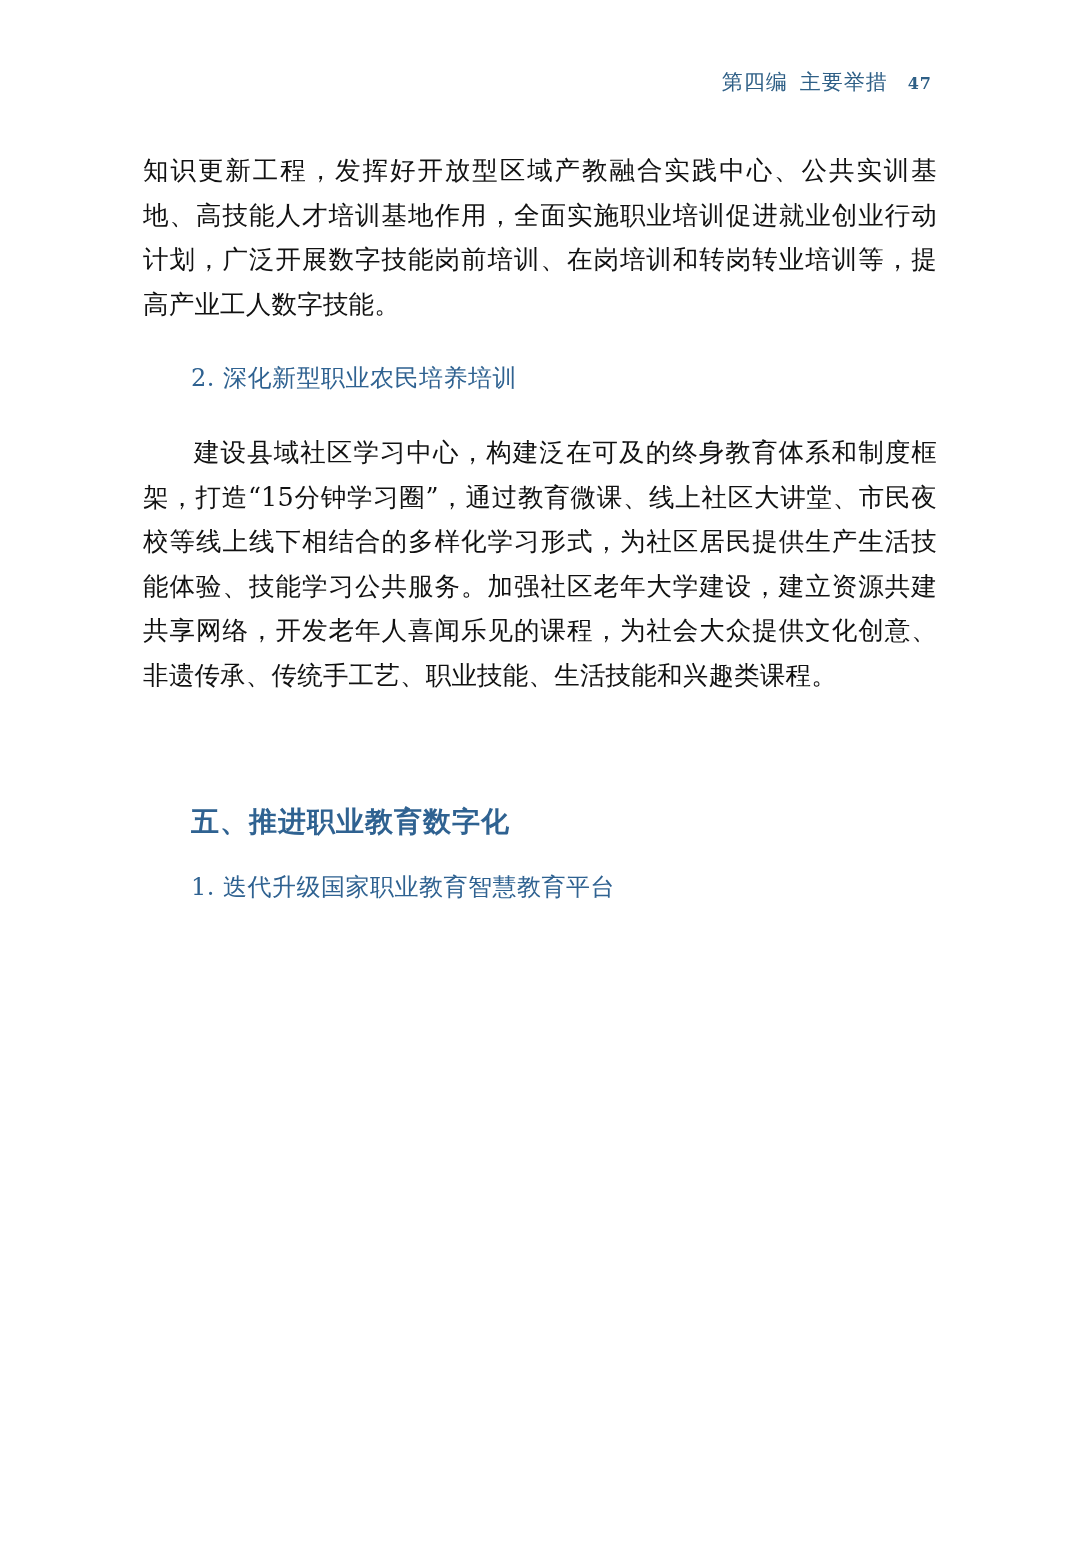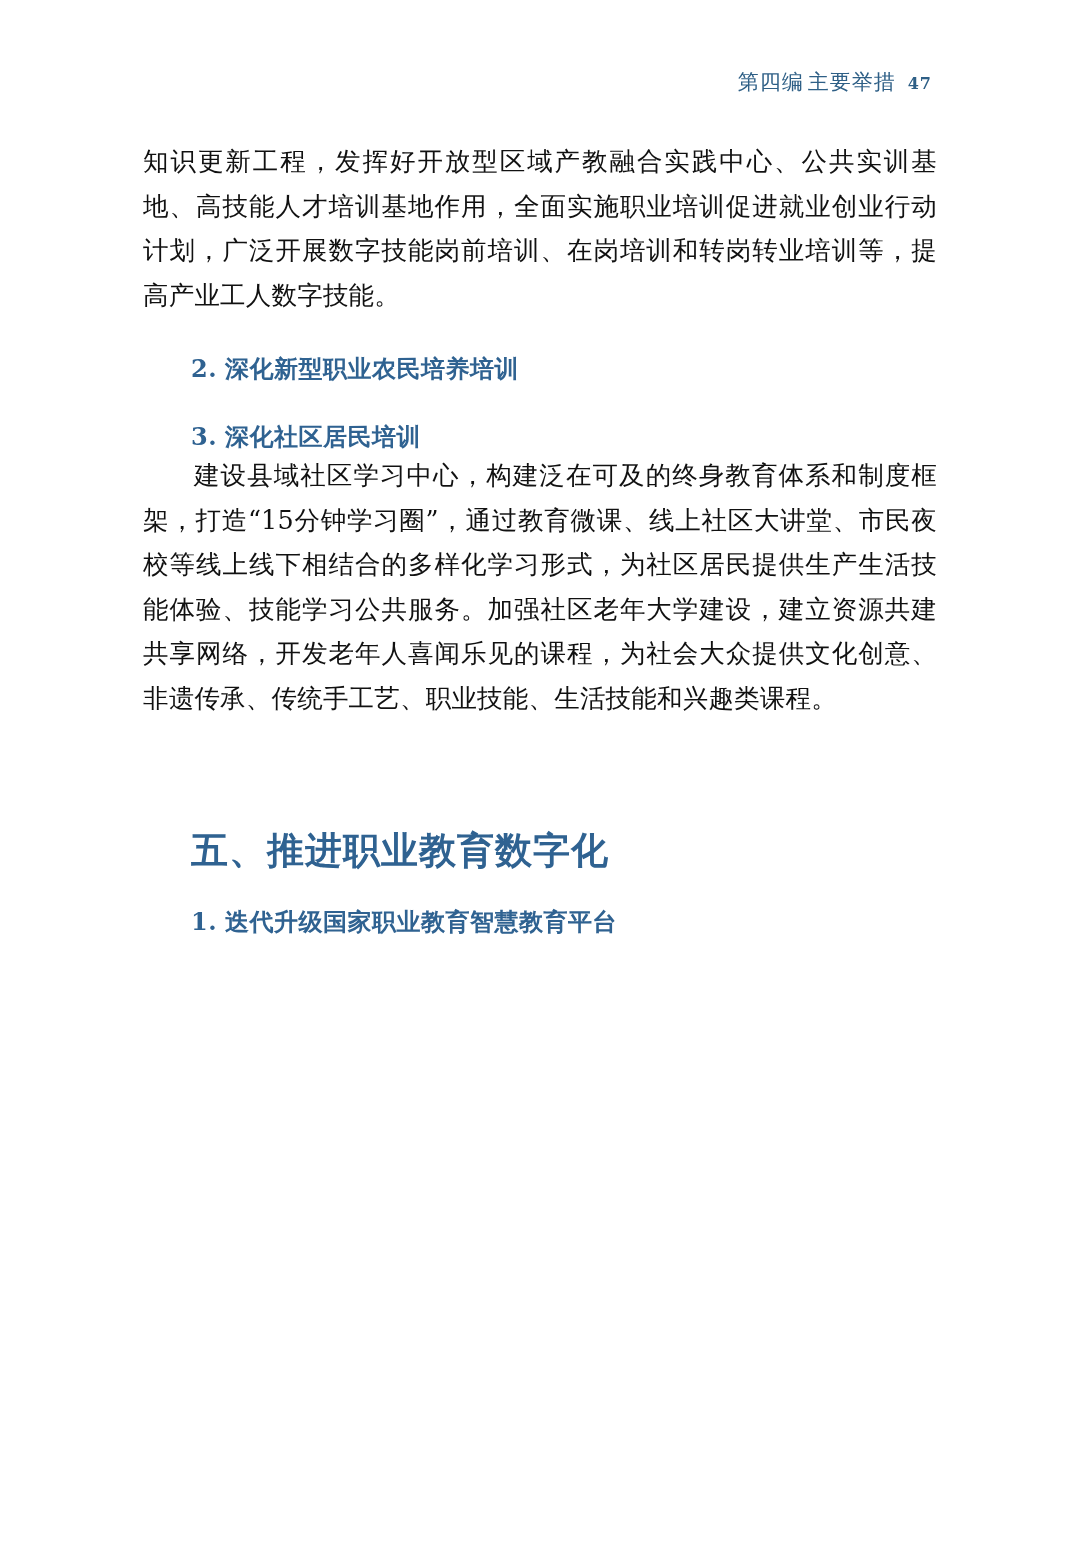--- a/index.html
+++ b/index.html
@@ -19,68 +19,68 @@
     height: 1561px;
     box-sizing: border-box;
     padding: 0;
   }
   .header {
     position: absolute;
     top: 68px;
     right: 148px;
     display: flex;
     align-items: baseline;
-    gap: 4px;
+    gap: 12px;
     color: #2e5f86;
     font-size: 21px;
     font-family: "DejaVu Serif", serif;
     letter-spacing: 1px;
   }
   .header .hdr-part { font-weight: 500; }
   .header .hdr-title { font-weight: 500; }
   .header .hdr-page {
     color: #2e5f86;
     font-size: 16px;
     font-weight: 700;
     margin-left: 8px;
   }
   .content {
     position: absolute;
     left: 143px;
-    top: 139px;
+    top: 148px;
     width: 794px;
   }
   p.body-text {
     margin: 0;
     font-size: 25.5px;
     line-height: 44.5px;
     text-align: justify;
     text-justify: inter-ideograph;
     letter-spacing: 0.2px;
     color: #111;
   }
   p.indent { text-indent: 2em; }
   .sub-head {
     margin: 0;
     color: #2f6291;
     font-size: 24px;
-    font-weight: 700;
+    font-weight: 400;
     letter-spacing: 0.5px;
   }
   .sub-head .num {
     font-family: "DejaVu Serif", serif;
     margin-right: 8px;
   }
   .gap-sm { height: 30px; }
   .gap-md { height: 36px; }
   .gap-lg { height: 70px; }
   .sec-head {
     margin: 0;
     color: #2f6291;
-    font-size: 37px;
+    font-size: 28px;
     font-weight: 700;
     letter-spacing: 1px;
   }
   .block-indent { padding-left: 48px; }
 </style>
 </head>
 <body>
 
 <div class="page">
 
@@ -98,25 +98,20 @@
 
     <div class="block-indent">
       <p class="sub-head">
         <span class="num">2.</span><span>深化新型职业农民培养培训</span>
       </p>
     </div>
 
 
     <div class="gap-md"></div>
 
-    <div class="block-indent">
-      <p class="sub-head">
-        <span class="num">3.</span><span>深化社区居民培训</span>
-      </p>
-    </div>
 
     <p class="body-text indent">建设县域社区学习中心，构建泛在可及的终身教育体系和制度框架，打造“15分钟学习圈”，通过教育微课、线上社区大讲堂、市民夜校等线上线下相结合的多样化学习形式，为社区居民提供生产生活技能体验、技能学习公共服务。加强社区老年大学建设，建立资源共建共享网络，开发老年人喜闻乐见的课程，为社会大众提供文化创意、非遗传承、传统手工艺、职业技能、生活技能和兴趣类课程。</p>
 
     <div class="gap-lg"></div>
     <div class="gap-md"></div>
 
     <div class="block-indent">
       <p class="sec-head">五、推进职业教育数字化</p>
     </div>
 

